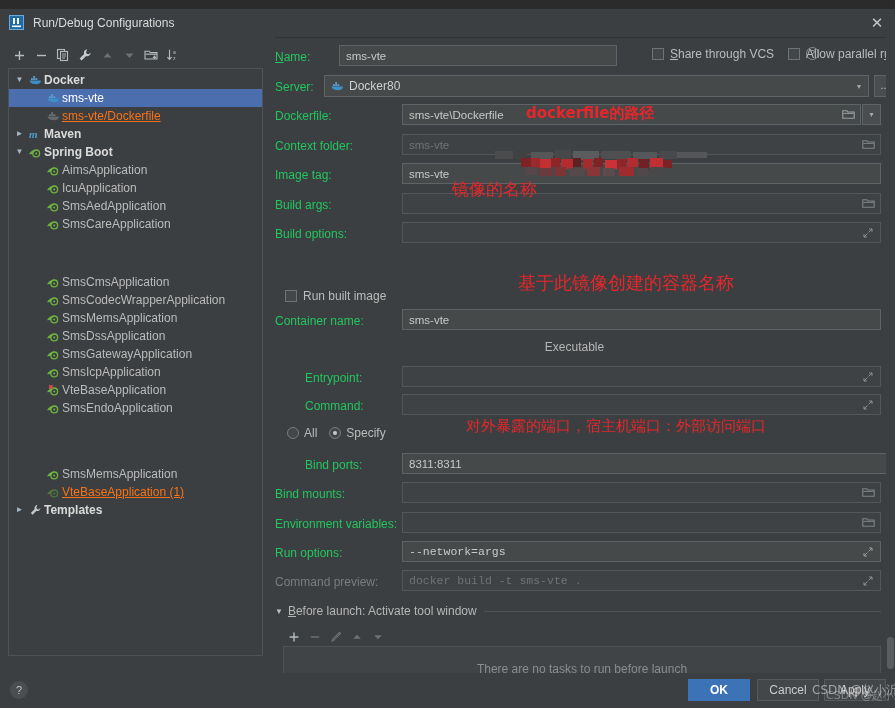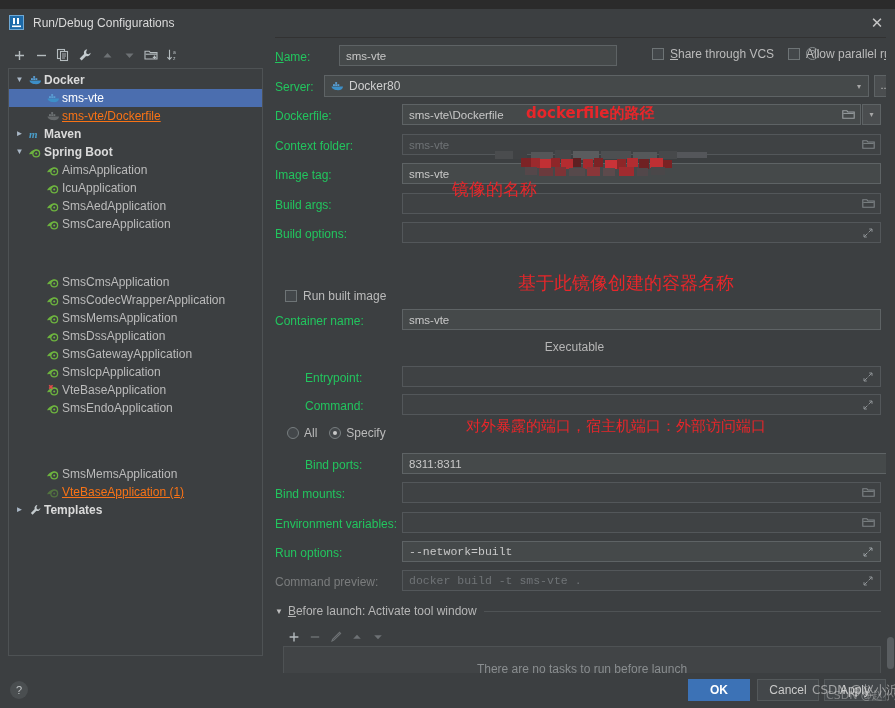--- a/index.html
+++ b/index.html
@@ -942,21 +942,21 @@
                 <path d="M0.8 1.8h4.1l1 1.2h6.3v6.3H0.8z" fill="none" stroke="#7f8487" stroke-width="1.1"></path>
                 <path d="M1.3 4.4h10.4" stroke="#7f8487" stroke-width="1"></path>
               </svg>
             </span>
           </div>
 
           <div class="row" style="left:0; top:505px;">
             <span class="lbl">Run options:</span>
           </div>
           <div class="field mono" style="left:127px; top:504px; width:479px;">
-            <span class="val">--network=built</span>
+            <span class="val">--network=args</span>
             <span class="fld-btn">
               <svg width="10" height="10" viewBox="0 0 10 10">
                 <path d="M9 1L5.6 4.4M9 1H6.2M9 1v2.8" stroke="#9aa0a3" stroke-width="1" fill="none"></path>
                 <path d="M1 9l3.4-3.4M1 9h2.8M1 9V6.2" stroke="#9aa0a3" stroke-width="1" fill="none"></path>
               </svg>
             </span>
           </div>
 
           <div class="row" style="left:0; top:534px;">
             <span class="lbl dim">Command preview:</span>

